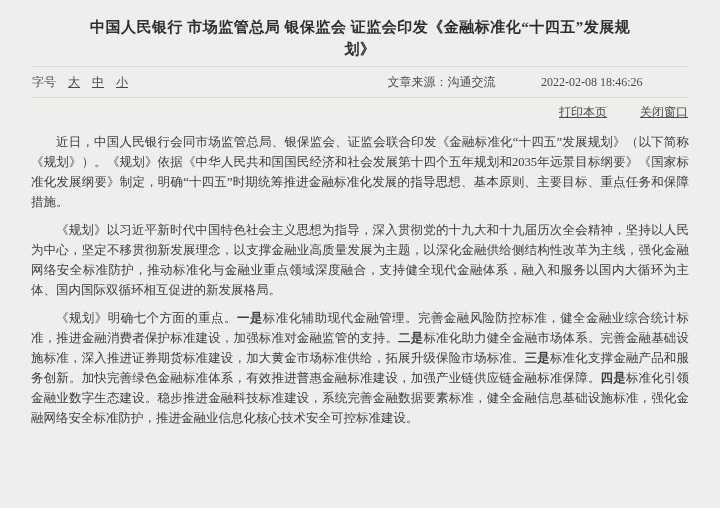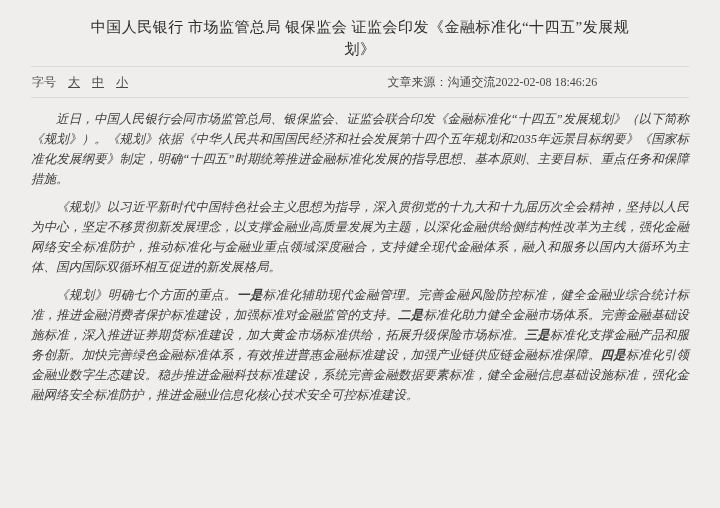--- a/index.html
+++ b/index.html
@@ -12,21 +12,21 @@
     color: #3d3d3d;
     font-family: "Liberation Serif", "DejaVu Serif", serif;
   }
   .page {
     width: 720px;
     height: 508px;
     padding: 0 31px;
   }
   .article-title {
     font-size: 15px;
-    font-weight: normal;
+    font-weight: bold;
     color: #2e2e2e;
     text-align: center;
     margin: 0;
     padding: 17px 45px 0 45px;
     line-height: 1.45;
     letter-spacing: 0.5px;
   }
   .meta-bar {
     margin-top: 5px;
     border-top: 1px solid #d9d8d4;
@@ -34,21 +34,21 @@
     padding: 7px 1px 6px 1px;
     display: flex;
     align-items: center;
     justify-content: space-between;
     font-size: 12px;
     color: #4a4a4a;
   }
   .meta-left, .meta-center, .meta-right { white-space: nowrap; }
   .meta-left { flex: 1 1 0; text-align: left; }
   .meta-center { flex: 1.2 1 0; text-align: right; padding-left: 40px; }
-  .meta-right { flex: 1 1 0; text-align: left; }
+  .meta-right { flex: 1 1 0; text-align: center; }
   .fontsize-link {
     color: #4a4a4a;
     text-decoration: underline;
     margin-left: 9px;
     cursor: pointer;
   }
   .actions-row {
     text-align: right;
     padding: 6px 1px 0 0;
     font-size: 12px;
@@ -62,21 +62,20 @@
   .article-body {
     margin-top: 11px;
     font-size: 12.5px;
     line-height: 20px;
     text-align: justify;
     color: #3d3d3d;
   }
   .article-body p {
     margin: 0 0 8px 0;
     text-indent: 2em;
-    font-style: italic;
   }
   .article-body p:last-child { margin-bottom: 0; }
   .seg-bold { font-weight: bold; }
 </style>
 </head>
 <body>
 
 <div class="page">
 
   <h1 class="article-title">中国人民银行 市场监管总局 银保监会 证监会印发《金融标准化“十四五”发展规划》</h1>
@@ -87,20 +86,24 @@
       <a class="fontsize-link">大</a>
       <a class="fontsize-link">中</a>
       <a class="fontsize-link">小</a>
     </div>
     <div class="meta-center">
       <span>文章来源：</span><span>沟通交流</span>
     </div>
     <div class="meta-right">2022-02-08 18:46:26</div>
   </div>
 
+  <div class="actions-row">
+    <a class="action-link">打印本页</a>
+    <a class="action-link">关闭窗口</a>
+  </div>
 
   <div class="article-body">
       <p><span>近日，中国人民银行会同市场监管总局、银保监会、证监会联合印发《金融标准化“十四五”发展规划》（以下简称《规划》）。《规划》依据《中华人民共和国国民经济和社会发展第十四个五年规划和2035年远景目标纲要》《国家标准化发展纲要》制定，明确“十四五”时期统筹推进金融标准化发展的指导思想、基本原则、主要目标、重点任务和保障措施。</span></p>
       <p><span>《规划》以习近平新时代中国特色社会主义思想为指导，深入贯彻党的十九大和十九届历次全会精神，坚持以人民为中心，坚定不移贯彻新发展理念，以支撑金融业高质量发展为主题，以深化金融供给侧结构性改革为主线，强化金融网络安全标准防护，推动标准化与金融业重点领域深度融合，支持健全现代金融体系，融入和服务以国内大循环为主体、国内国际双循环相互促进的新发展格局。</span></p>
       <p><span>《规划》明确七个方面的重点。</span><span class="seg-bold">一是</span><span>标准化辅助现代金融管理。完善金融风险防控标准，健全金融业综合统计标准，推进金融消费者保护标准建设，加强标准对金融监管的支持。</span><span class="seg-bold">二是</span><span>标准化助力健全金融市场体系。完善金融基础设施标准，深入推进证券期货标准建设，加大黄金市场标准供给，拓展升级保险市场标准。</span><span class="seg-bold">三是</span><span>标准化支撑金融产品和服务创新。加快完善绿色金融标准体系，有效推进普惠金融标准建设，加强产业链供应链金融标准保障。</span><span class="seg-bold">四是</span><span>标准化引领金融业数字生态建设。稳步推进金融科技标准建设，系统完善金融数据要素标准，健全金融信息基础设施标准，强化金融网络安全标准防护，推进金融业信息化核心技术安全可控标准建设。</span></p>
     </div>
 
 </div>
 
 </body></html>

